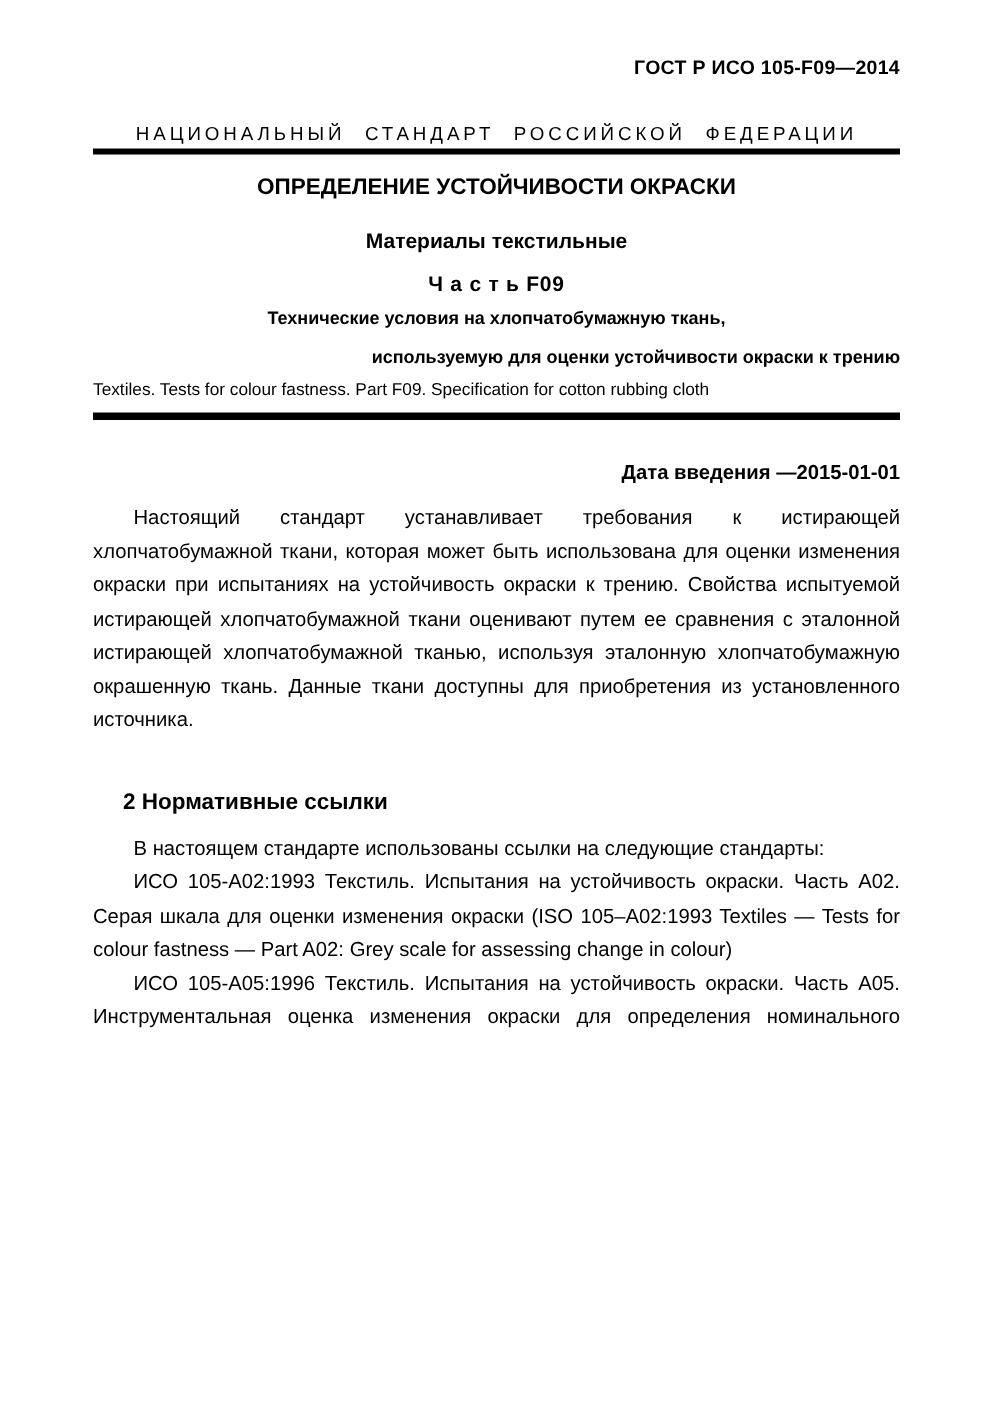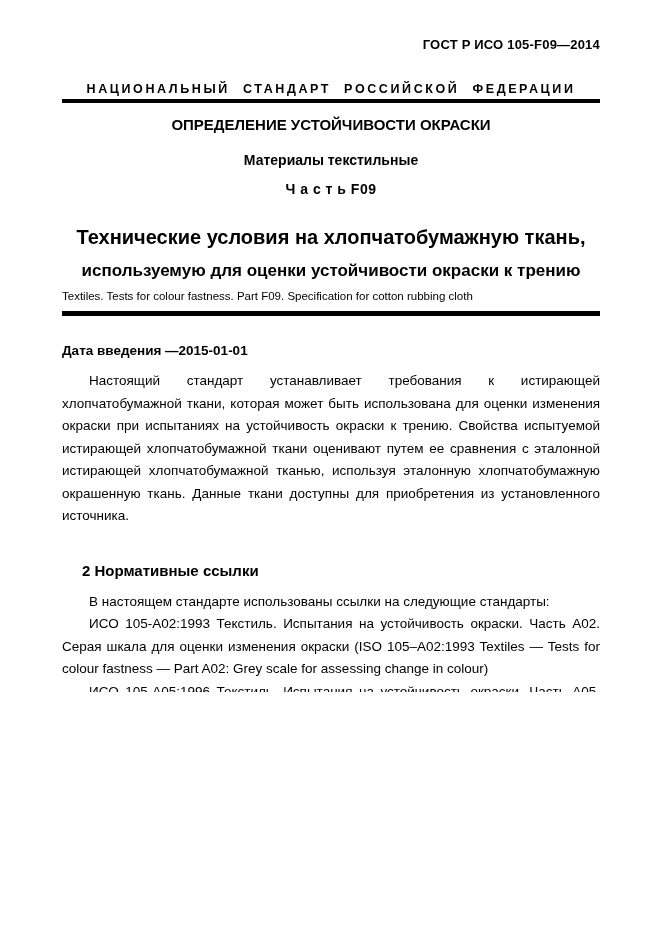--- a/index.html
+++ b/index.html
@@ -23,21 +23,21 @@
   .doc-code {
     font-size: 13px;
     font-weight: 700;
     text-align: right;
     letter-spacing: 0.2px;
   }
   .banner {
     margin-top: 30px;
     text-align: center;
     font-size: 12.5px;
-    font-weight: 700;
+    font-weight: 400;
     letter-spacing: 2.6px;
     word-spacing: 7px;
     white-space: nowrap;
   }
   .rule {
     background: #000000;
   }
   .rule-top {
     margin-top: 3px;
     height: 4px;
@@ -46,30 +46,30 @@
     margin-top: 9px;
     height: 5px;
   }
   .title-line {
     text-align: center;
     font-weight: 700;
   }
   .t1 { margin-top: 19px; font-size: 14px; }
   .t2 { margin-top: 13px; font-size: 15px; }
   .t3 { margin-top: 13px; font-size: 14px; letter-spacing: 0.5px; }
-  .t4 { margin-top: 29px; font-size: 20px; }
-  .t5 { margin-top: 12px; font-size: 17px; }
+  .t4 { margin-top: 8px; font-size: 12px; }
+  .t5 { margin-top: 12px; font-size: 12px; text-align: right; }
   .t-en {
     margin-top: 9px;
     font-size: 11.5px;
     font-weight: 400;
   }
   .date-line {
     margin-top: 27px;
-    text-align: left;
+    text-align: right;
     font-size: 13.5px;
     font-weight: 700;
   }
   .sec-heading {
     margin-left: 20px;
     font-size: 15px;
     font-weight: 700;
   }
   .sec1-heading { margin-top: 28px; }
   .sec2-heading { margin-top: 34px; }

